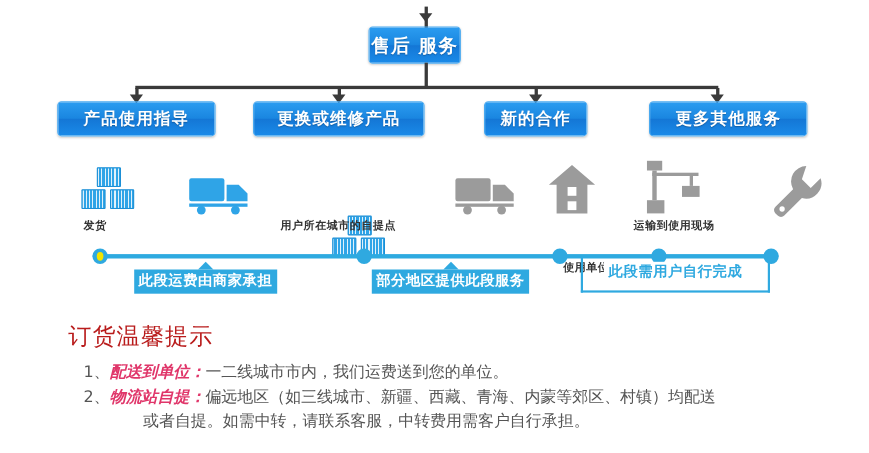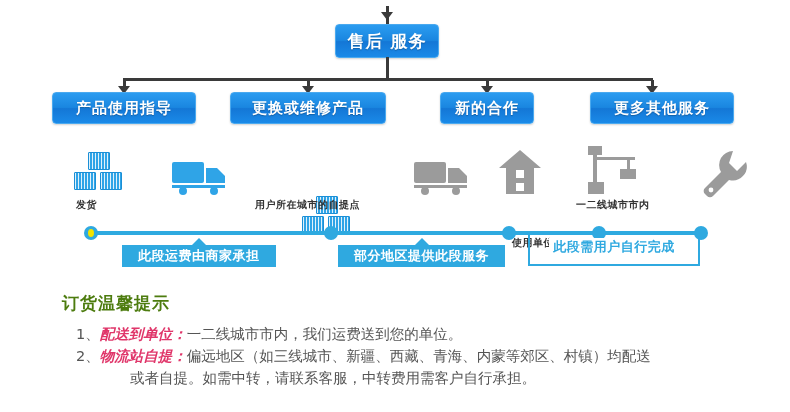--- a/index.html
+++ b/index.html
@@ -18,21 +18,21 @@
     border: 1px solid #4aa9ef;
     border-radius: 4px;
     color: #ffffff;
     font-weight: bold;
     display: flex; align-items: center; justify-content: center;
     letter-spacing: 1px;
     text-shadow: 0 1px 1px rgba(0,0,0,.25);
     box-shadow: 0 1px 2px rgba(0,0,0,.18);
     white-space: nowrap;
   }
-  #node-root { left: 335px; top: 24px; width: 104px; height: 34px; font-size: 17px; }
+  #node-root { left: 335px; top: 24px; width: 84px; height: 34px; font-size: 17px; }
   .node-child { top: 92px; height: 32px; font-size: 15px; }
   #node-c0 { left: 52px;  width: 144px; }
   #node-c1 { left: 230px; width: 156px; }
   #node-c2 { left: 440px; width: 94px;  }
   #node-c3 { left: 590px; width: 144px; }
 
   .line { position: absolute; background: #3a3a3a; }
   #stem-top  { left: 386px; top: 6px;  width: 3px; height: 20px; }
   #stem-down { left: 386px; top: 57px; width: 3px; height: 23px; }
   #bus       { left: 123px; top: 78px; width: 530px; height: 3px; }
@@ -77,21 +77,21 @@
   }
   .tl-dot.start { background: #2fa9e0; }
   .tl-dot.start::after {
     content: ""; position: absolute; left: 4px; top: 3px;
     width: 6px; height: 8px; border-radius: 50%; background: #f2e400;
   }
 
   .tl-tag {
     position: absolute; height: 22px; line-height: 22px;
     background: #2fa9e0; color: #ffffff; font-size: 13px; font-weight: bold;
-    padding: 0 16px; white-space: nowrap; letter-spacing: .5px;
+    padding: 0 4px; white-space: nowrap; letter-spacing: .5px;
   }
   .tl-tag .nub {
     position: absolute; top: -7px; left: 50%; margin-left: -7px;
     width: 0; height: 0;
     border-left: 7px solid transparent; border-right: 7px solid transparent;
     border-bottom: 7px solid #2fa9e0;
   }
   #tl-bracket {
     position: absolute; left: 528px; top: 234px; width: 172px; height: 32px;
     border: 2px solid #2fa9e0; border-top: none;
@@ -99,21 +99,21 @@
   }
   #tl-bracket span {
     position: relative; top: -2px; background: #ffffff; padding: 0 4px;
     color: #2fa9e0; font-size: 13px; font-weight: bold; letter-spacing: .5px;
     white-space: nowrap;
   }
 
   
   #notes { position: absolute; left: 62px; top: 292px; width: 720px; }
   #notes-title {
-    font-size: 17px; font-weight: bold; color: #4d7c0f;
+    font-size: 21px; font-weight: normal; color: #b91c1c;
     letter-spacing: 1px; margin-bottom: 8px;
   }
   .note-row { display: flex; font-size: 14.5px; color: #555555; line-height: 22px; margin-left: 14px; }
   .note-idx { color: #555555; white-space: nowrap; }
   .note-key { color: #e0366a; font-weight: bold; white-space: nowrap; font-style: italic; }
   .note-body { color: #555555; }
   .note-cont { margin-left: 68px; font-size: 14.5px; color: #555555; line-height: 22px; }
 </style>
 </head>
 <body>
@@ -188,21 +188,21 @@
   <div class="icon-wrap" style="left:588px; top:146px;">
     <svg width="62" height="50" viewBox="0 0 62 50">
       <rect x="0" y="0" width="14" height="9" fill="#9b9b9b"></rect>
       <rect x="5" y="9" width="4" height="27" fill="#9b9b9b"></rect>
       <rect x="5" y="11" width="42" height="3" fill="#9b9b9b"></rect>
       <rect x="39" y="14" width="3" height="9" fill="#9b9b9b"></rect>
       <rect x="32" y="23" width="16" height="10" fill="#9b9b9b"></rect>
       <rect x="0" y="36" width="16" height="12" fill="#9b9b9b"></rect>
     </svg>
   </div>
-  <div class="stage-label" style="left:576px; top:198px;">一二线城市市内</div>
+  <div class="stage-label" style="left:576px; top:198px;">运输到使用现场</div>
 
   <div class="icon-wrap" style="left:700px; top:148px;">
     <svg width="50" height="50" viewBox="0 0 50 50">
       <path d="M33 3 a14 14 0 0 0 -12 21 L5 40 a4 4 0 0 0 0 6 l2 2 a4 4 0 0 0 6 0 l16 -16
                a14 14 0 0 0 17 -18 l-9 9 l-8 -8 z" fill="#9b9b9b"></path>
       <circle cx="11" cy="42" r="2.4" fill="#ffffff"></circle>
     </svg>
   </div>
 
   <div id="tl-line"></div>

